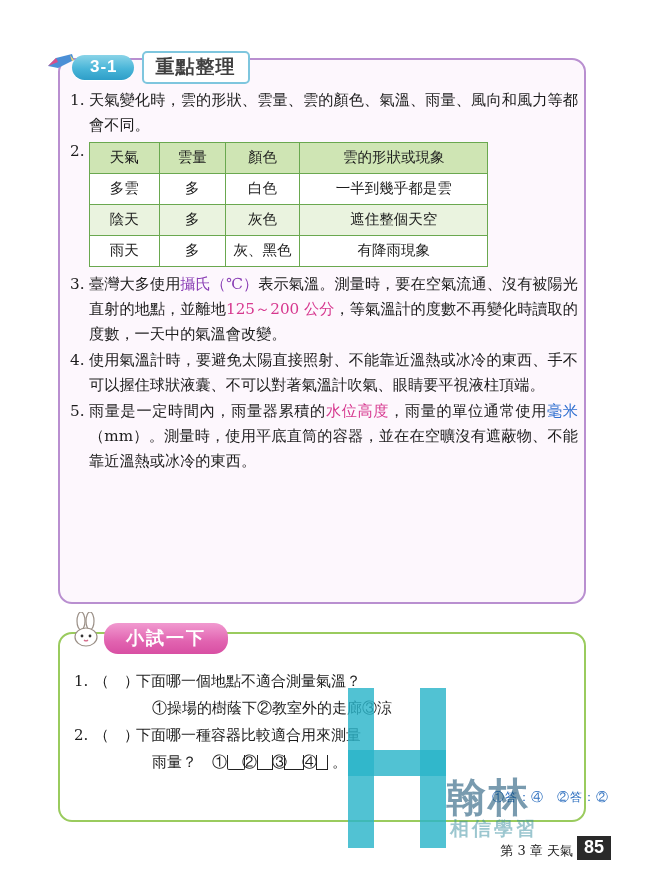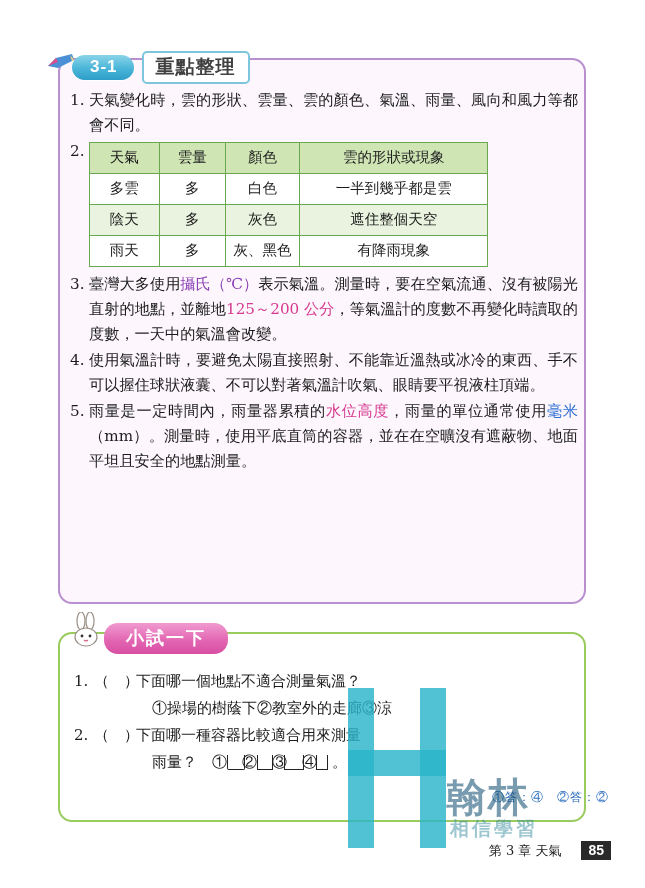--- a/index.html
+++ b/index.html
@@ -244,24 +244,24 @@
     right: 34px;
     bottom: 28px;
     display: flex;
     align-items: flex-end;
     font-size: 13px;
     color: #222;
   }
   .pageno {
     background: #2a2a2a;
     color: #ffffff;
-    font-size: 14px;
+    font-size: 18px;
     font-weight: bold;
     padding: 1px 7px 2px 7px;
-    margin-left: 20px;
+    margin-left: 4px;
     font-family: "Liberation Sans", sans-serif;
   }
   .ansline {
     position: absolute;
     right: 36px;
     bottom: 82px;
     font-size: 12px;
     color: #2d6fbf;
     letter-spacing: 1px;
   }
@@ -331,21 +331,21 @@
     <div class="txt"><span>臺灣大多使用</span><span class="hl-purple">攝氏（℃）</span><span>表示氣溫。測量時，要在空氣流通、沒有被陽光直射的地點，並離地</span><span class="hl-pink">125～200 公分</span><span>，等氣溫計的度數不再變化時讀取的度數，一天中的氣溫會改變。</span></div>
   </div>
 
   <div class="item">
     <div class="num">4.</div>
     <div class="txt">使用氣溫計時，要避免太陽直接照射、不能靠近溫熱或冰冷的東西、手不可以握住球狀液囊、不可以對著氣溫計吹氣、眼睛要平視液柱頂端。</div>
   </div>
 
   <div class="item">
     <div class="num">5.</div>
-    <div class="txt"><span>雨量是一定時間內，雨量器累積的</span><span class="hl-pink">水位高度</span><span>，雨量的單位通常使用</span><span class="hl-blue">毫米</span><span>（mm）。測量時，使用平底直筒的容器，並在在空曠沒有遮蔽物、地面平坦且安全的地點測量。</span></div>
+    <div class="txt"><span>雨量是一定時間內，雨量器累積的</span><span class="hl-pink">水位高度</span><span>，雨量的單位通常使用</span><span class="hl-blue">毫米</span><span>（mm）。測量時，使用平底直筒的容器，並在在空曠沒有遮蔽物、不能靠近溫熱或冰冷的東西。</span></div>
   </div>
 
 </div>
 
 <div class="quiz"></div>
 
 <svg class="bunny" viewBox="0 0 38 36">
   <ellipse cx="13" cy="9" rx="4" ry="9" fill="#ffffff" stroke="#9a8f86" stroke-width="1.2"></ellipse>
   <ellipse cx="22" cy="9" rx="4" ry="9" fill="#ffffff" stroke="#9a8f86" stroke-width="1.2"></ellipse>
   <ellipse cx="18" cy="25" rx="11" ry="9" fill="#ffffff" stroke="#9a8f86" stroke-width="1.2"></ellipse>

